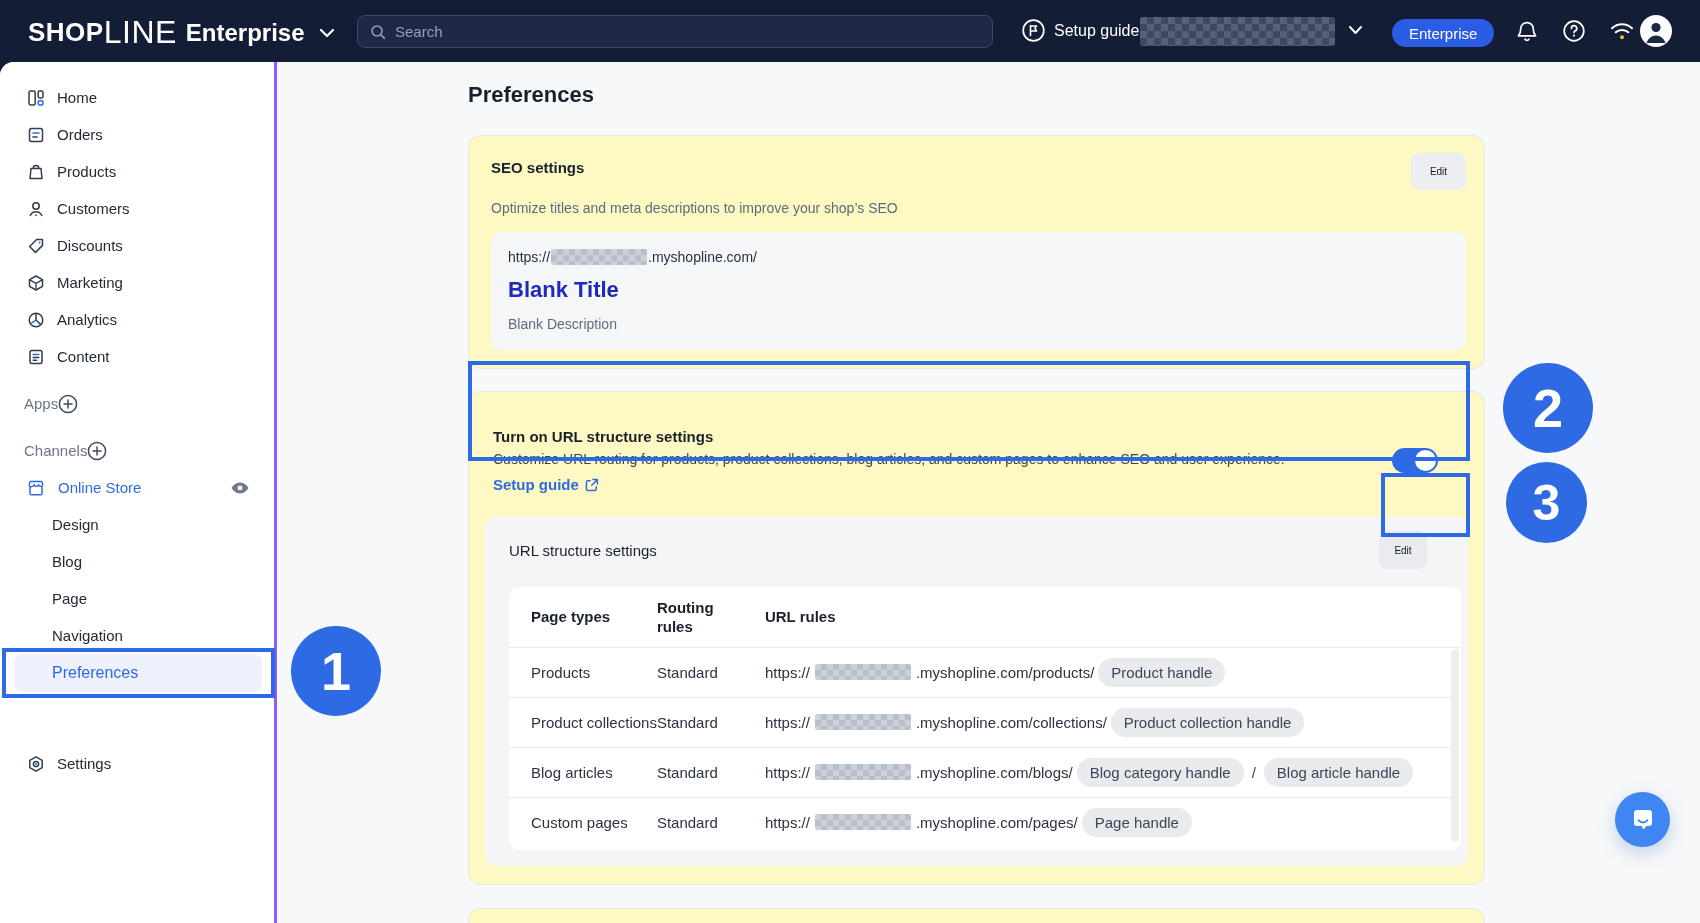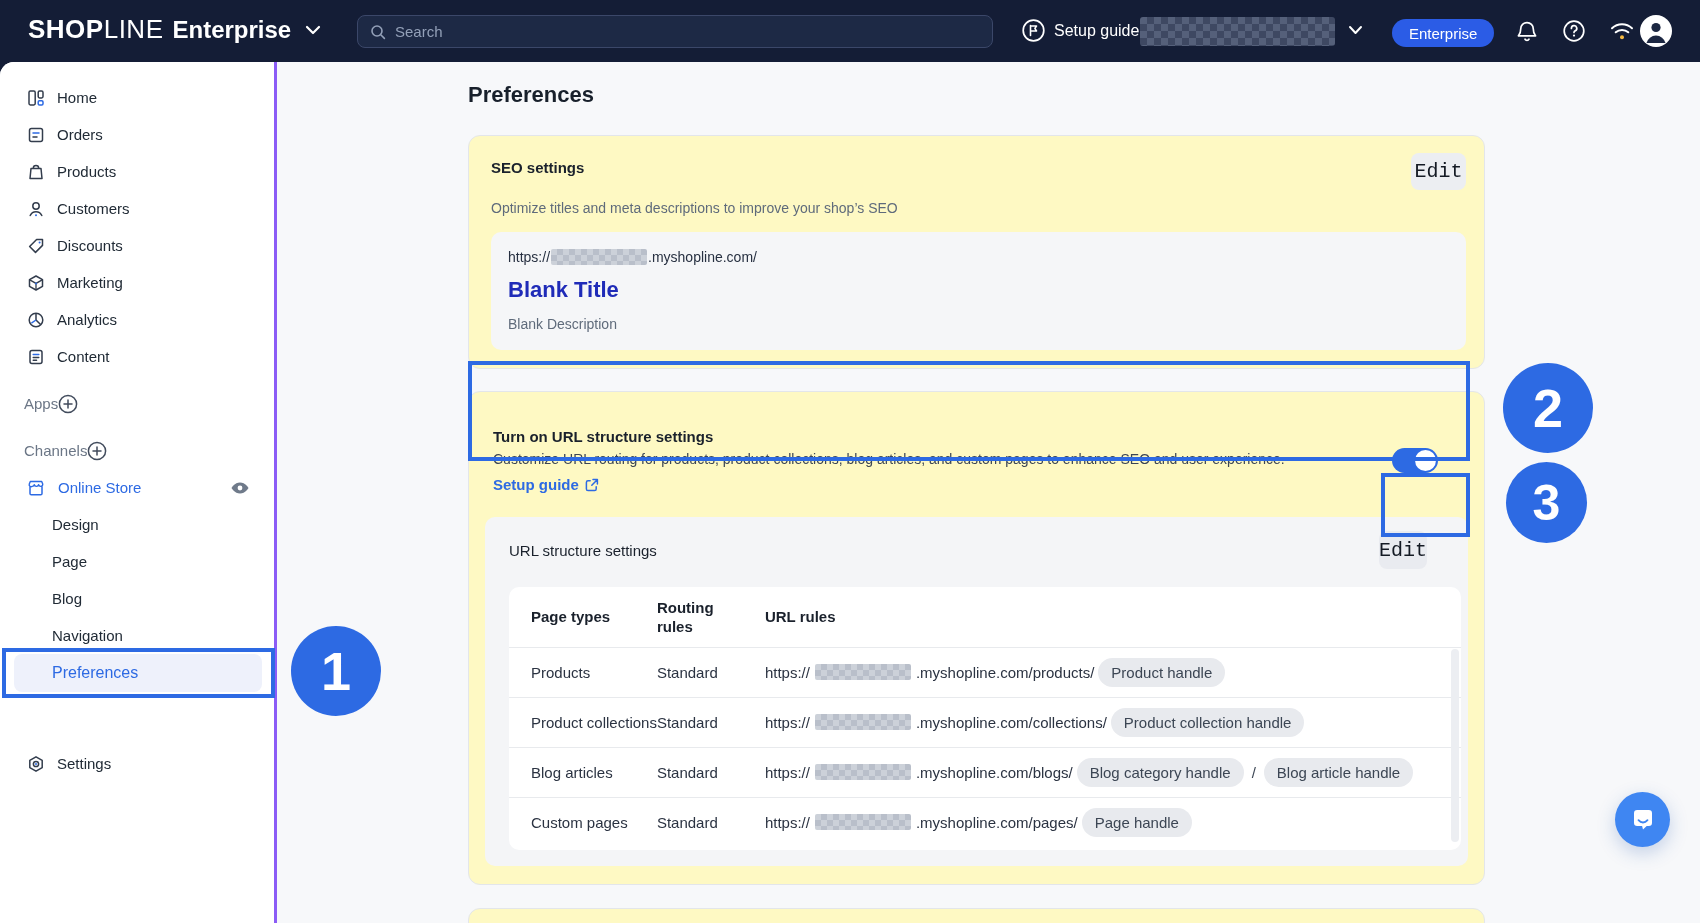--- a/index.html
+++ b/index.html
@@ -3,21 +3,21 @@
 <meta charset="utf-8">
 <style>
   * { margin:0; padding:0; box-sizing:border-box; }
   html,body { width:1700px; height:923px; overflow:hidden; }
   body { font-family:"Liberation Sans", sans-serif; background:#141d36; position:relative; }
 
   
   .topbar { position:absolute; top:0; left:0; width:1428px; height:62px; background:#141d36;text-decoration:underline; }
   .logo { position:absolute; left:28px; top:14px; display:flex; align-items:center; color:#fff; }
   .logo .shop { font-size:26px; font-weight:800; letter-spacing:.5px; }
-  .logo .line { font-size:26px; font-weight:300; letter-spacing:.5px; }
+  .logo .line { font-size:32px; font-weight:300; letter-spacing:.5px; }
   .logo .ent  { font-size:24px; font-weight:700; margin-left:9px; }
   .logo .chev { margin-left:14px; }
   .search { position:absolute; left:357px; top:15px; width:636px; height:33px; background:#1d2945; border:1px solid #3b4769; border-radius:8px; display:flex; align-items:center; padding:8px 12px; }
   .search input { background:transparent; border:none; outline:none; color:#e6eaf2; font-size:15px; margin-left:9px; width:100%; font-family:"Liberation Sans",sans-serif; }
   .search input::placeholder { color:#93a0b8; }
   .tb-right { position:absolute; top:0; height:62px; left:1014px; right:0; }
   .setup-guide { position:absolute; left:8px; top:19px; display:flex; align-items:center; gap:9px; color:#fff; font-size:16px; cursor:pointer; }
   .blur-name { position:absolute; left:126px; top:17px; width:195px; height:29px; border-radius:3px;
        background:#55607a; background-image:linear-gradient(45deg,#3e4862 25%,transparent 25%,transparent 75%,#3e4862 75%),linear-gradient(45deg,#3e4862 25%,transparent 25%,transparent 75%,#3e4862 75%); background-size:14px 14px; background-position:0 0,7px 7px; }
   .acct-chev { position:absolute; left:334px; top:25px; }
@@ -39,21 +39,21 @@
 
   
   .main { position:absolute; left:277px; top:0; right:0; bottom:0; overflow:hidden; }
   .col { position:absolute; left:191px; width:1017px; top:0; }
   h1.page-title { margin-top:20px; font-size:22px; font-weight:700; color:#18202b; }
   .card { background:#fef9c3; border:1px solid #e3e6ea; border-radius:12px; }
   .seo-card { margin-top:27px; padding:17px 18px 18px 22px; }
   .card-head { display:flex; justify-content:space-between; align-items:flex-start; }
   .card-title { font-size:15px; font-weight:700; color:#1a212c; padding-top:6px; }
   .card-sub { font-size:14px; color:#5f6b7b; margin-top:24px; }
-  .btn { background:#eceef2; border:none; border-radius:8px; font-size:20px; color:#141a24; width:55px; height:37px; cursor:pointer; font-family:Liberation Mono, monospace; }
+  .btn { background:#eceef2; border:none; border-radius:8px; font-size:10px; color:#141a24; width:55px; height:37px; cursor:pointer; font-family:Liberation Sans, sans-serif; }
   .seo-preview { margin-top:16px; background:#f5f6f8; border-radius:10px; padding:17px 20px 18px 17px; }
   .url-line { font-size:14px; color:#273041; display:flex; align-items:center; }
   .blur-sm { display:inline-block; width:96px; height:16px; margin:0 1px; border-radius:2px;
        background:#ccd1d9; background-image:linear-gradient(45deg,#b9bfca 25%,transparent 25%,transparent 75%,#b9bfca 75%),linear-gradient(45deg,#b9bfca 25%,transparent 25%,transparent 75%,#b9bfca 75%); background-size:12px 12px; background-position:0 0,6px 6px; }
   .blank-title { font-size:22px; font-weight:700; color:#1f2bb8; margin-top:12px; }
   .blank-desc { font-size:14px; color:#5f6b7b; margin-top:13px; }
 
   .url-card { margin-top:22px; padding:36px 24px 18px 24px; }
   .toggle-row { display:flex; align-items:center; justify-content:space-between; padding-right:22px; }
   .toggle-title { font-size:15px; font-weight:700; color:#1a212c; }
@@ -272,24 +272,24 @@
           <svg width="20" height="14" viewBox="0 0 20 14">
             <path d="M1.5 7S4.6 1.5 10 1.5 18.5 7 18.5 7 15.4 12.5 10 12.5 1.5 7 1.5 7z" fill="#6f7a8a"></path>
             <circle cx="10" cy="7" r="2.4" fill="#fff"></circle>
           </svg>
         </span>
     </div>
     <div class="sub-item">
         <span>Design</span>
       </div>
     <div class="sub-item">
+        <span>Blog</span>
+      </div>
+    <div class="sub-item">
         <span>Page</span>
-      </div>
-    <div class="sub-item">
-        <span>Blog</span>
       </div>
     <div class="sub-item">
         <span>Navigation</span>
       </div>
     <div class="sub-sel">
         <span>Preferences</span>
       </div>
 
     <div class="nav-item settings-item">
       <span>

